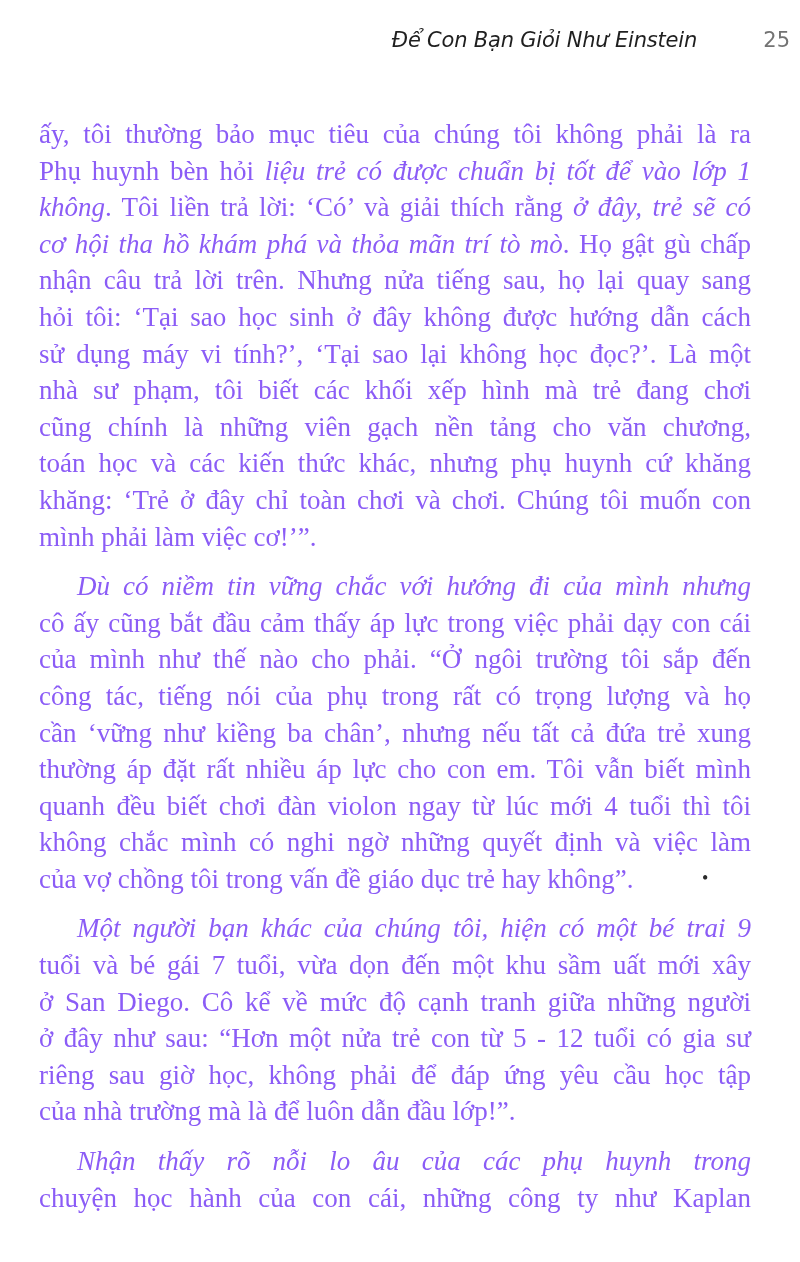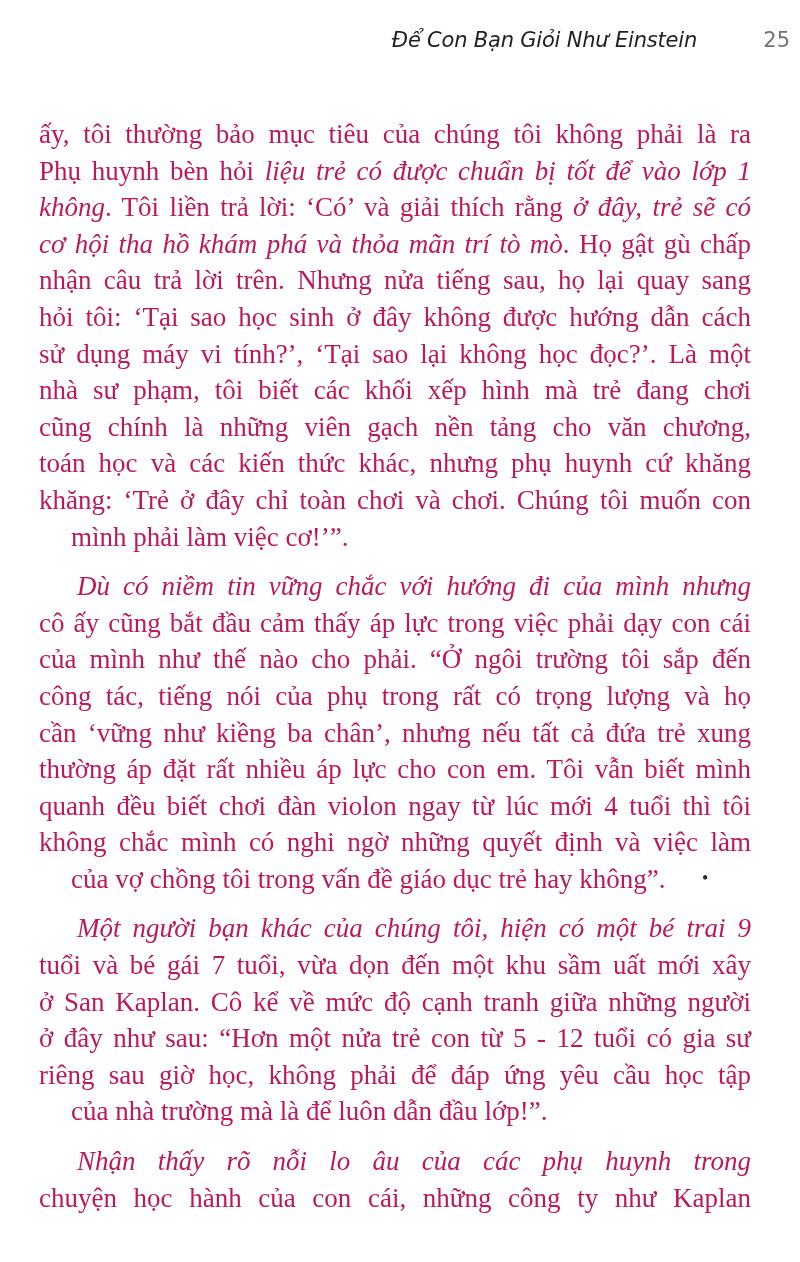--- a/index.html
+++ b/index.html
@@ -12,28 +12,28 @@
   .running-title {
     position: absolute; right: 128px; top: 0;
     font-style: italic; font-size: 21px; color: #1f1f1f; letter-spacing: -0.2px;
   }
   .page-number {
     position: absolute; right: 35px; top: 0;
     font-size: 21px; color: #737373;
   }
   .body-text {
     position: absolute; left: 39px; top: 116px; width: 712px;
-    font-family: "Liberation Serif", serif; font-size: 27px; color: #be185d;
+    font-family: "Liberation Serif", serif; font-size: 27px; color: #8b5cf6;
   }
   .para { margin: 0; }
   .line {
     display: block; height: 36.6px; line-height: 36.6px;
     white-space: nowrap; text-align: justify; text-align-last: justify;
   }
-  .line.last { text-align-last: left; margin-left: 32px; }
+  .line.last { text-align-last: left; }
   .line.indent { padding-left: 38px; font-style: italic; }
   .para + .para { margin-top: 13px; }
   em { font-style: italic; }
   .stray-mark {
     position: absolute; font-family: "Liberation Serif", serif; font-size: 18px; color: #2a2a2a;
   }
 </style>
 </head>
 <body>
 
@@ -64,21 +64,21 @@
       <span class="line">công tác, tiếng nói của phụ trong rất có trọng lượng và họ</span>
       <span class="line">cần ‘vững như kiềng ba chân’, nhưng nếu tất cả đứa trẻ xung</span>
       <span class="line">thường áp đặt rất nhiều áp lực cho con em. Tôi vẫn biết mình</span>
       <span class="line">quanh đều biết chơi đàn violon ngay từ lúc mới 4 tuổi thì tôi</span>
       <span class="line">không chắc mình có nghi ngờ những quyết định và việc làm</span>
       <span class="line last">của vợ chồng tôi trong vấn đề giáo dục trẻ hay không”.</span>
     </div>
     <div class="para">
       <span class="line indent">Một người bạn khác của chúng tôi, hiện có một bé trai 9</span>
       <span class="line">tuổi và bé gái 7 tuổi, vừa dọn đến một khu sầm uất mới xây</span>
-      <span class="line">ở San Kaplan. Cô kể về mức độ cạnh tranh giữa những người</span>
+      <span class="line">ở San Diego. Cô kể về mức độ cạnh tranh giữa những người</span>
       <span class="line">ở đây như sau: “Hơn một nửa trẻ con từ 5 - 12 tuổi có gia sư</span>
       <span class="line">riêng sau giờ học, không phải để đáp ứng yêu cầu học tập</span>
       <span class="line last">của nhà trường mà là để luôn dẫn đầu lớp!”.</span>
     </div>
     <div class="para">
       <span class="line indent">Nhận thấy rõ nỗi lo âu của các phụ huynh trong</span>
       <span class="line">chuyện học hành của con cái, những công ty như Kaplan</span>
     </div>
   </div>
 

